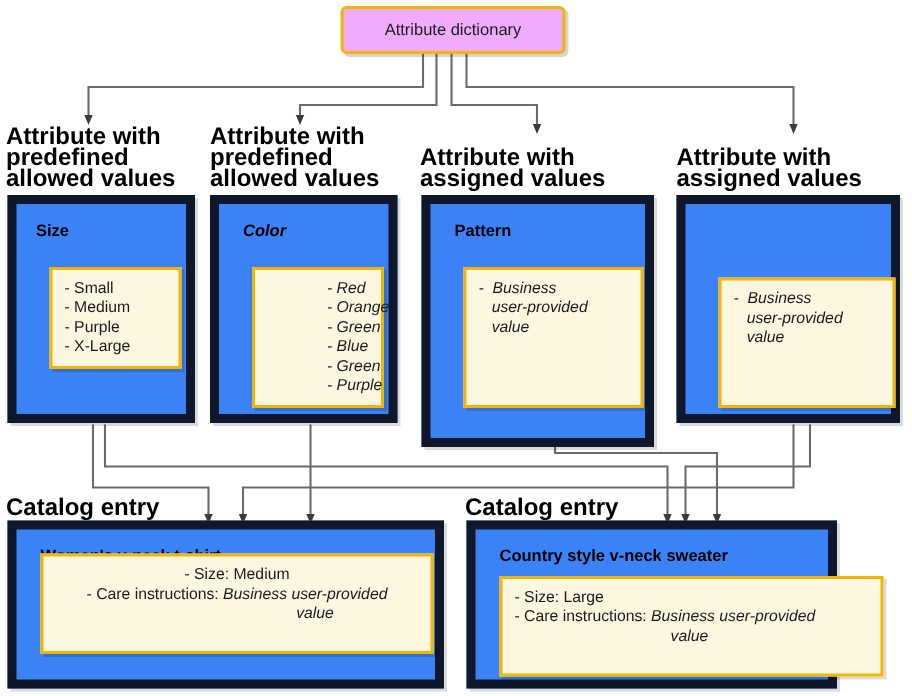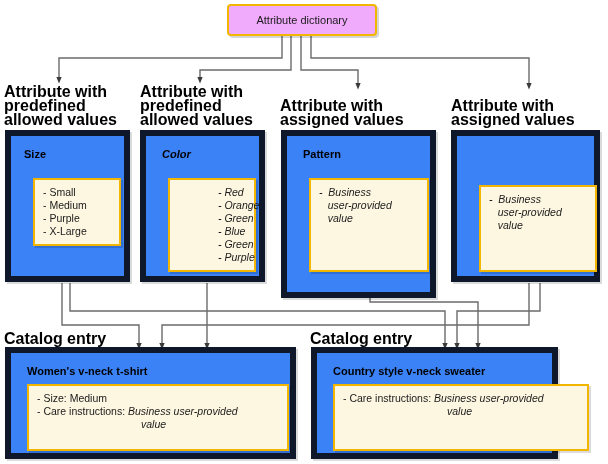--- a/index.html
+++ b/index.html
@@ -204,39 +204,42 @@
     </div>
   </div>
 
   <div class="group-caption" style="left:4px; top:332px; width:160px;">
     <div>Catalog entry</div>
   </div>
   <div class="node outer-box" style="left:5px; top:347px; width:291px; height:112px;">
     <div class="outer-title" style="left:16px; top:11px;">
       <div>Women's v-neck t-shirt</div>
     </div>
-    <div class="inner-box" style="left:16px; top:31px; width:262px; height:67px;">
+    <div class="inner-box" style="left:16px; top:16px; width:262px; height:67px;text-align:center;">
       <div class="attr-line">
         <span>- Size: Medium</span><span class="em"></span>
       </div>
       <div class="attr-line">
         <span>- Care instructions: </span><span class="em">Business user-provided</span>
         <span class="indent-cont" style="padding-left:104px;">value</span>
       </div>
     </div>
   </div>
 
   <div class="group-caption" style="left:310px; top:332px; width:160px;">
     <div>Catalog entry</div>
   </div>
   <div class="node outer-box" style="left:311px; top:347px; width:247px; height:112px;">
     <div class="outer-title" style="left:16px; top:11px;">
       <div>Country style v-neck sweater</div>
     </div>
     <div class="inner-box" style="left:16px; top:31px; width:256px; height:67px;">
       <div class="attr-line">
+        <span>- Size: Large</span><span class="em"></span>
+      </div>
+      <div class="attr-line">
         <span>- Care instructions: </span><span class="em">Business user-provided</span>
         <span class="indent-cont" style="padding-left:104px;">value</span>
       </div>
     </div>
   </div>
 
 </div>
 
 </body></html>

